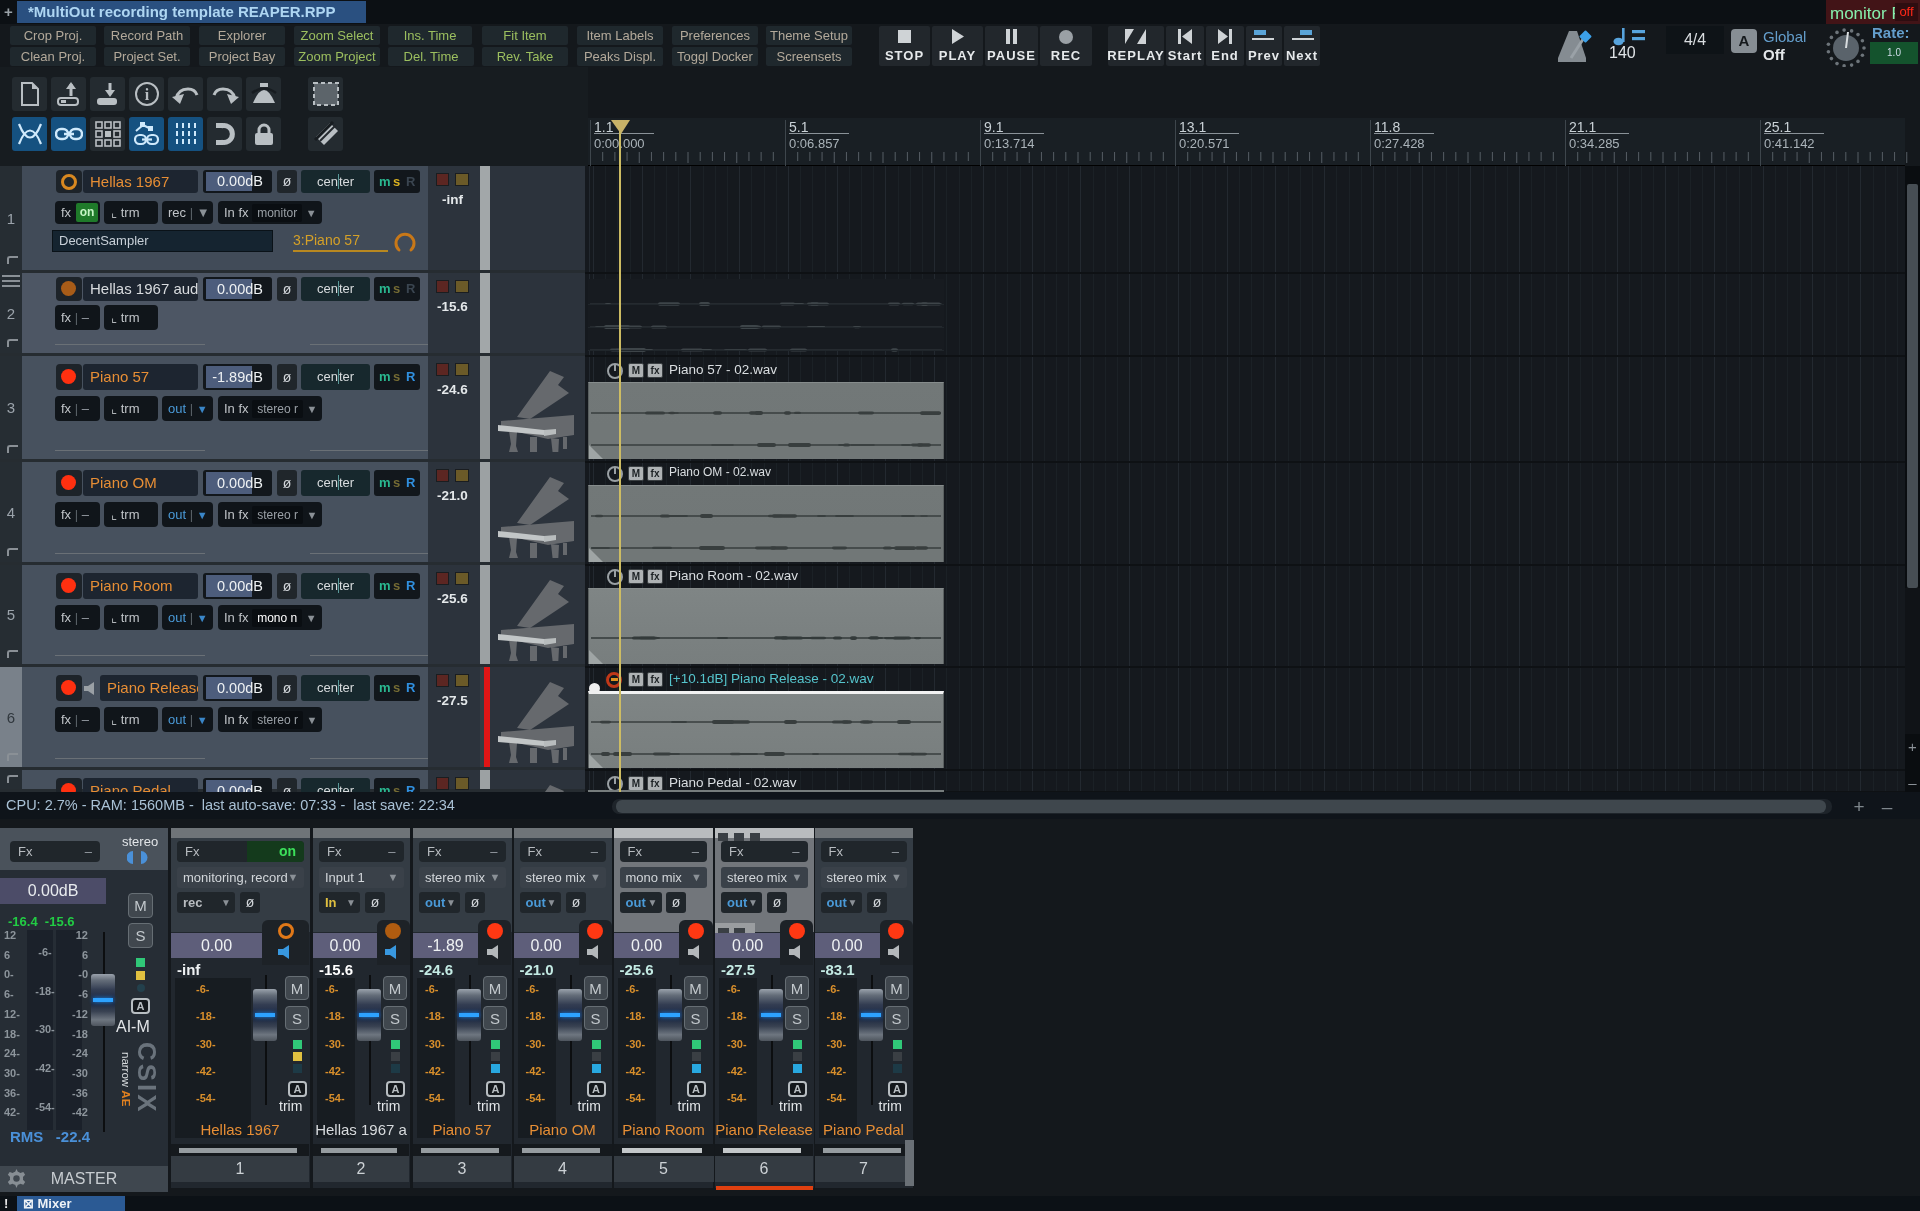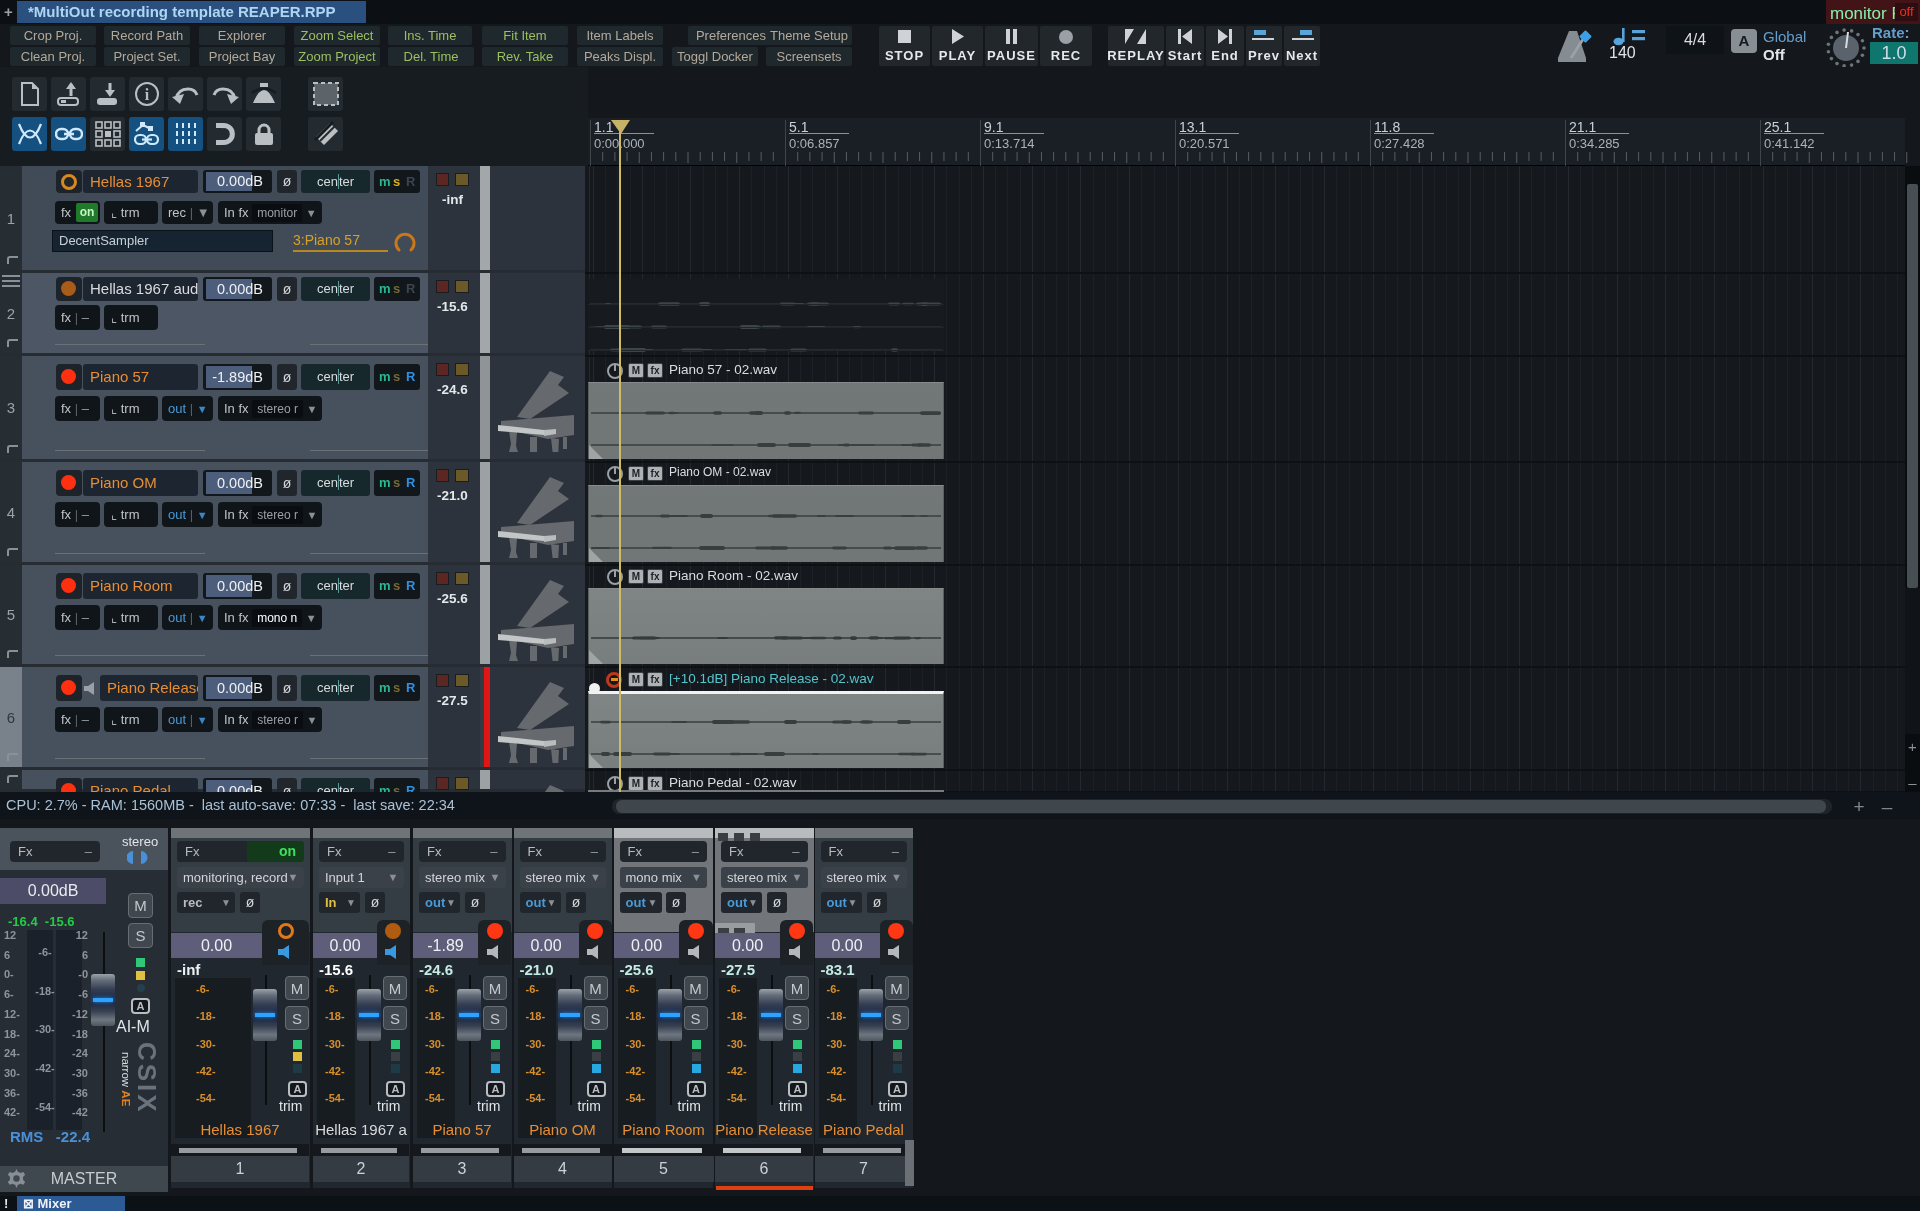--- a/index.html
+++ b/index.html
@@ -21,21 +21,21 @@
 <div class="ab" style="left:1826px;top:0;width:94px;height:24px;background:#421417;"></div>
 <div class="ab" style="left:1830px;top:4px;width:62px;height:16px;color:#86efac;font-size:17px;white-space:nowrap;">monitor Fx</div>
 <div class="ab" style="left:1895px;top:3px;width:23px;height:18px;background:#2e0d10;color:#ff2818;font-size:13px;text-align:center;line-height:18px;">off</div>
 <div class="btn" style="left:10px;top:26px;width:86px;height:19px;">Crop Proj.</div>
 <div class="btn" style="left:104px;top:26px;width:86px;height:19px;">Record Path</div>
 <div class="btn" style="left:199px;top:26px;width:86px;height:19px;">Explorer</div>
 <div class="btn grn" style="left:294px;top:26px;width:86px;height:19px;">Zoom Select</div>
 <div class="btn grn" style="left:388px;top:26px;width:84px;height:19px;">Ins. Time</div>
 <div class="btn grn" style="left:482px;top:26px;width:86px;height:19px;">Fit Item</div>
 <div class="btn" style="left:577px;top:26px;width:86px;height:19px;">Item Labels</div>
-<div class="btn" style="left:672px;top:26px;width:86px;height:19px;margin-left:16px;">Preferences</div>
+<div class="btn" style="left:672px;top:26px;width:86px;height:19px;">Preferences</div>
 <div class="btn" style="left:766px;top:26px;width:86px;height:19px;">Theme Setup</div>
 <div class="btn" style="left:10px;top:47px;width:86px;height:19px;">Clean Proj.</div>
 <div class="btn" style="left:104px;top:47px;width:86px;height:19px;">Project Set.</div>
 <div class="btn" style="left:199px;top:47px;width:86px;height:19px;">Project Bay</div>
 <div class="btn grn" style="left:294px;top:47px;width:86px;height:19px;">Zoom Project</div>
 <div class="btn grn" style="left:388px;top:47px;width:86px;height:19px;">Del. Time</div>
 <div class="btn grn" style="left:482px;top:47px;width:86px;height:19px;">Rev. Take</div>
 <div class="btn" style="left:577px;top:47px;width:86px;height:19px;">Peaks Displ.</div>
 <div class="btn" style="left:672px;top:47px;width:86px;height:19px;">Toggl Docker</div>
 <div class="btn" style="left:766px;top:47px;width:86px;height:19px;">Screensets</div>
@@ -121,21 +121,21 @@
         <circle cx="13.0" cy="6.4" r="1.8"></circle>
         <circle cx="20.1" cy="4.1" r="1.8"></circle>
         <circle cx="27.6" cy="4.9" r="1.8"></circle>
         <circle cx="34.0" cy="8.6" r="1.8"></circle>
         <circle cx="38.4" cy="14.7" r="1.8"></circle>
       </g>
       <circle cx="22" cy="22" r="13" fill="#5a636b"></circle>
       <line x1="22" y1="22" x2="24" y2="6" stroke="#d8dcdf" stroke-width="2"></line>
     </svg></div>
 <div class="ab" style="left:1872px;top:24px;width:46px;height:16px;color:#649ecc;font-size:15px;font-weight:bold;">Rate:</div>
-<div class="ab" style="left:1870px;top:42px;width:48px;height:22px;background:#0f766e;color:#cfdde8;font-size:18px;text-align:center;line-height:22px;">1.0</div>
+<div class="ab" style="left:1870px;top:42px;width:48px;height:22px;background:#14532d;color:#cfdde8;font-size:10px;text-align:center;line-height:22px;">1.0</div>
 <div class="ab" style="left:0;top:67px;width:588px;height:99px;background:#171c20;"></div>
 <div class="tb" style="left:12px;top:77px;">
     <div class="ab" style="left:0;top:0;width:35px;height:34px;display:flex;align-items:center;justify-content:center;">
       <svg width="22" height="24">
         <path d="M3 1 h10 l6 6 v16 h-16 z" fill="none" stroke="#b9bfc3" stroke-width="2"></path>
         <path d="M13 1 l6 6 h-6 z" fill="#b9bfc3"></path>
       </svg>
     </div>
   </div>
 <div class="tb" style="left:51px;top:77px;">

